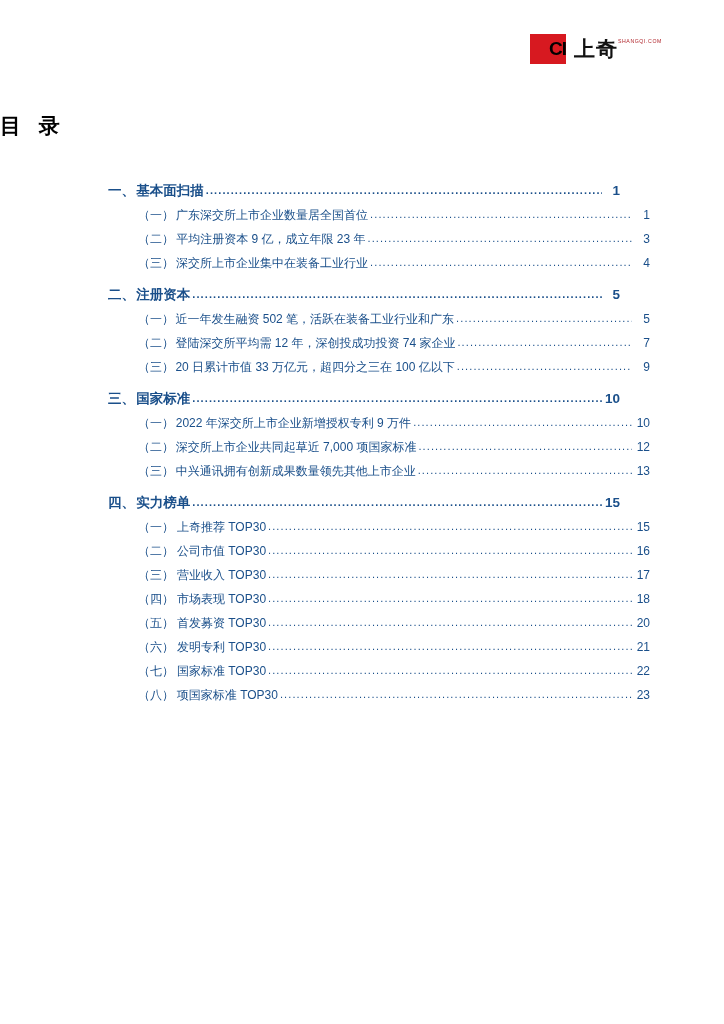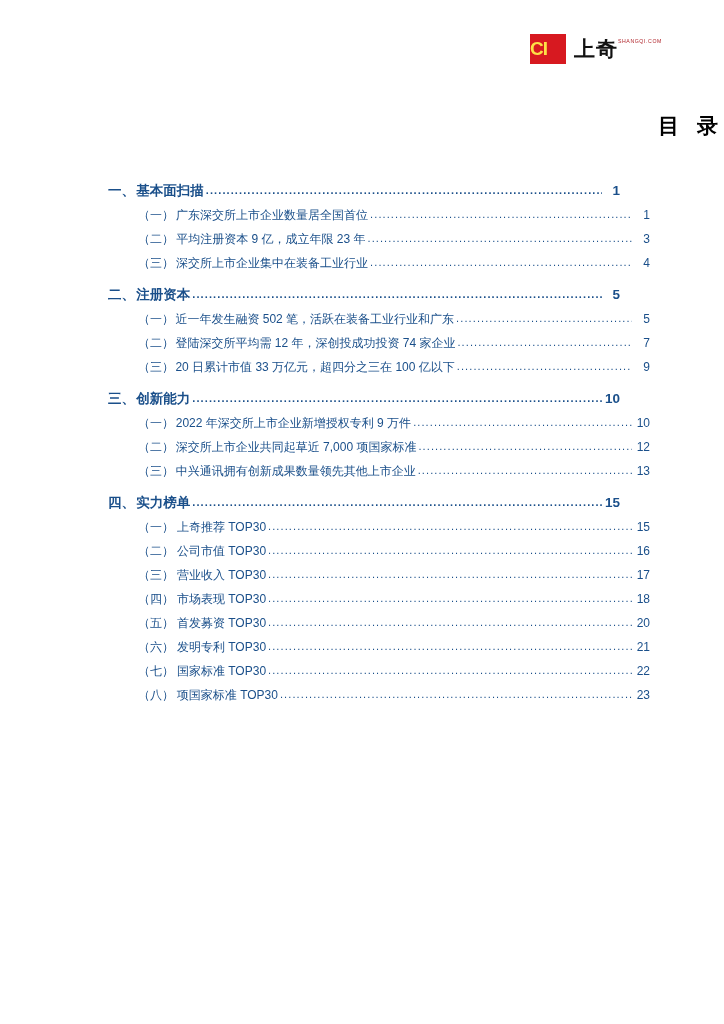--- a/index.html
+++ b/index.html
@@ -29,25 +29,25 @@
     top: 34px;
     right: 62px;
     display: flex;
     align-items: center;
     gap: 8px;
   }
   .logo-mark {
     width: 36px;
     height: 30px;
     background: #d71920;
-    color: #fde047;
+    color: #000000;
     font-weight: bold;
     font-size: 19px;
     line-height: 30px;
-    text-align: left;
+    text-align: right;
     letter-spacing: -1px;
     font-family: "Liberation Sans", sans-serif;
   }
   .logo-text-block {
     display: flex;
     justify-content: center;
   }
   .logo-cn {
     font-size: 21px;
     font-weight: bold;
@@ -62,21 +62,21 @@
     letter-spacing: 0.6px;
     font-family: "Liberation Sans", sans-serif;
   }
 
   
   .doc-title {
     position: absolute;
     top: 112px;
     left: 0;
     width: 100%;
-    text-align: right;
+    text-align: left;
     font-size: 21px;
     font-weight: bold;
     letter-spacing: 6px;
     color: #000000;
   }
 
   
   .toc {
     position: absolute;
     top: 168px;
@@ -202,21 +202,21 @@
       <div class="toc-row lvl2">
         <span class="toc-num">（三）</span>
         <span class="gap-m"></span>
         <span class="toc-label">20 日累计市值 33 万亿元，超四分之三在 100 亿以下</span>
         <span class="dots">............................................................................................................................................................................................................................................................................................................</span>
         <span class="pg">9</span>
       </div>
       <div class="toc-row lvl1">
         <span class="toc-num">三、</span>
         <span class="gap-s"></span>
-        <span class="toc-label">创新能力</span>
+        <span class="toc-label">国家标准</span>
         <span class="dots">............................................................................................................................................................................................................................................................................................................</span>
         <span class="pg">10</span>
       </div>
       <div class="toc-row lvl2">
         <span class="toc-num">（一）</span>
         <span class="gap-m"></span>
         <span class="toc-label">2022 年深交所上市企业新增授权专利 9 万件</span>
         <span class="dots">............................................................................................................................................................................................................................................................................................................</span>
         <span class="pg">10</span>
       </div>

